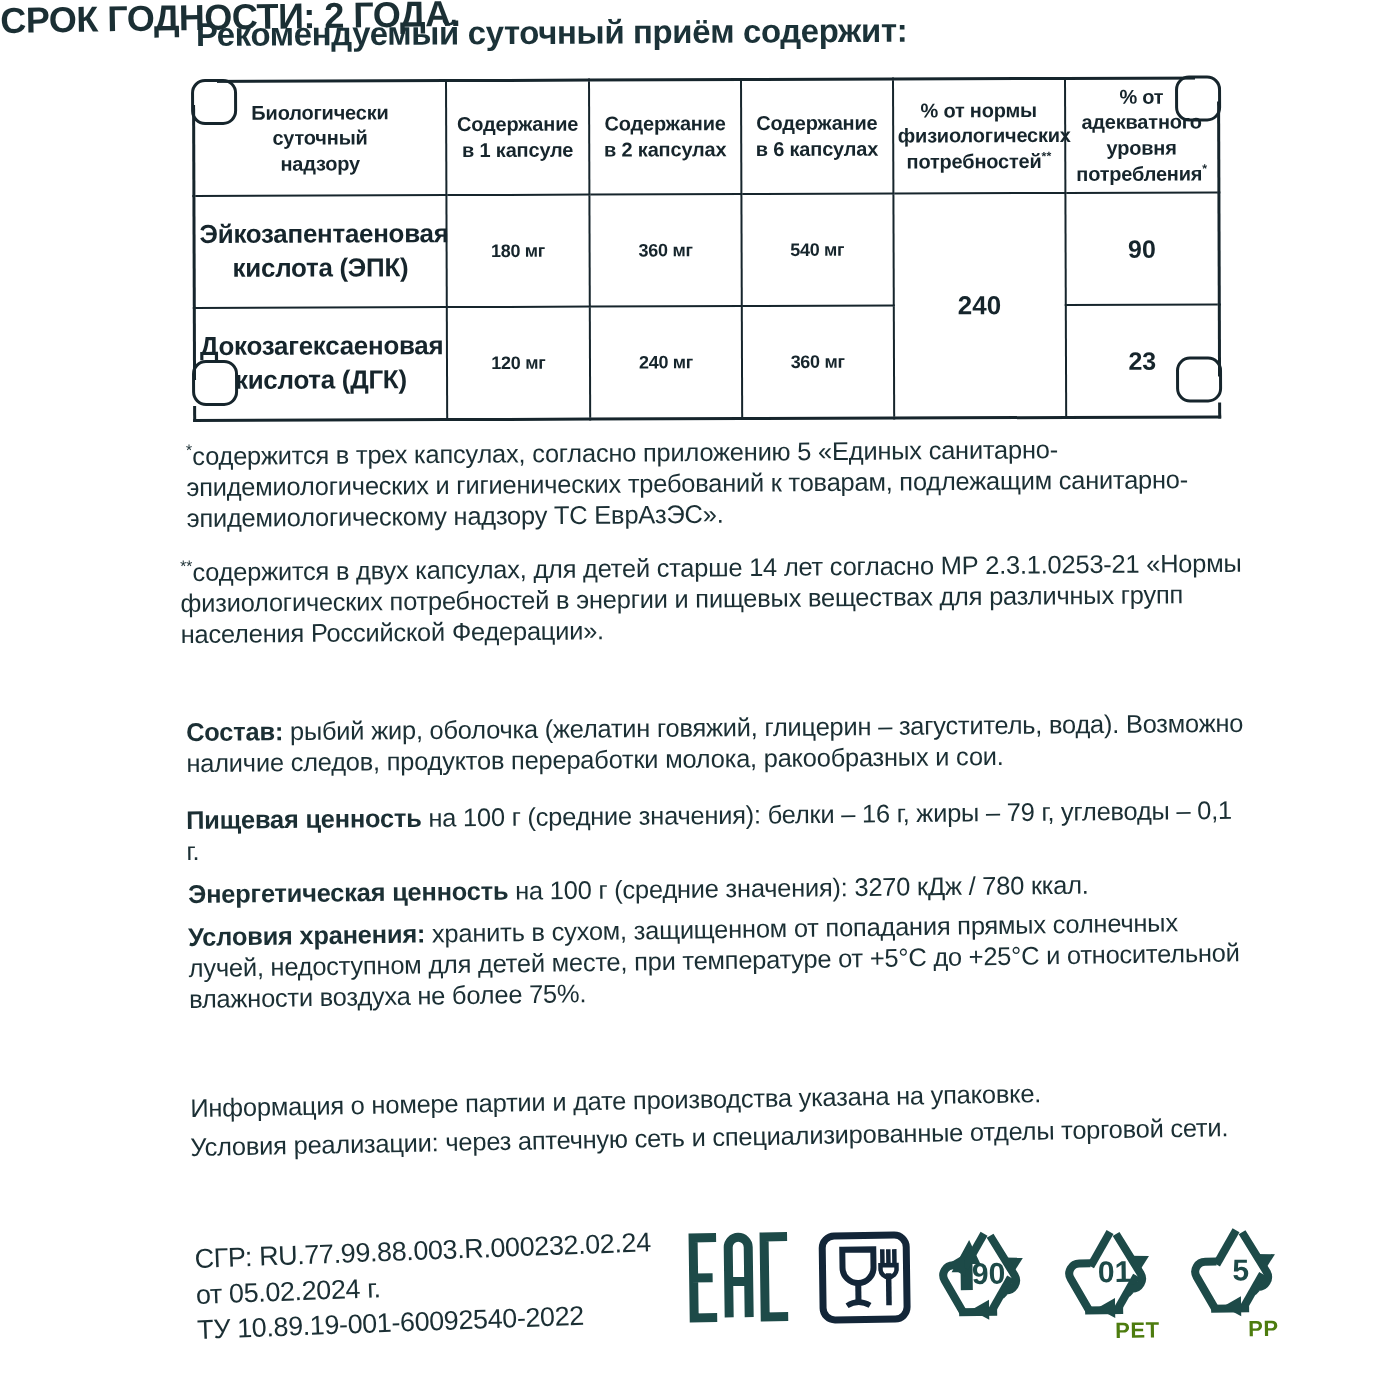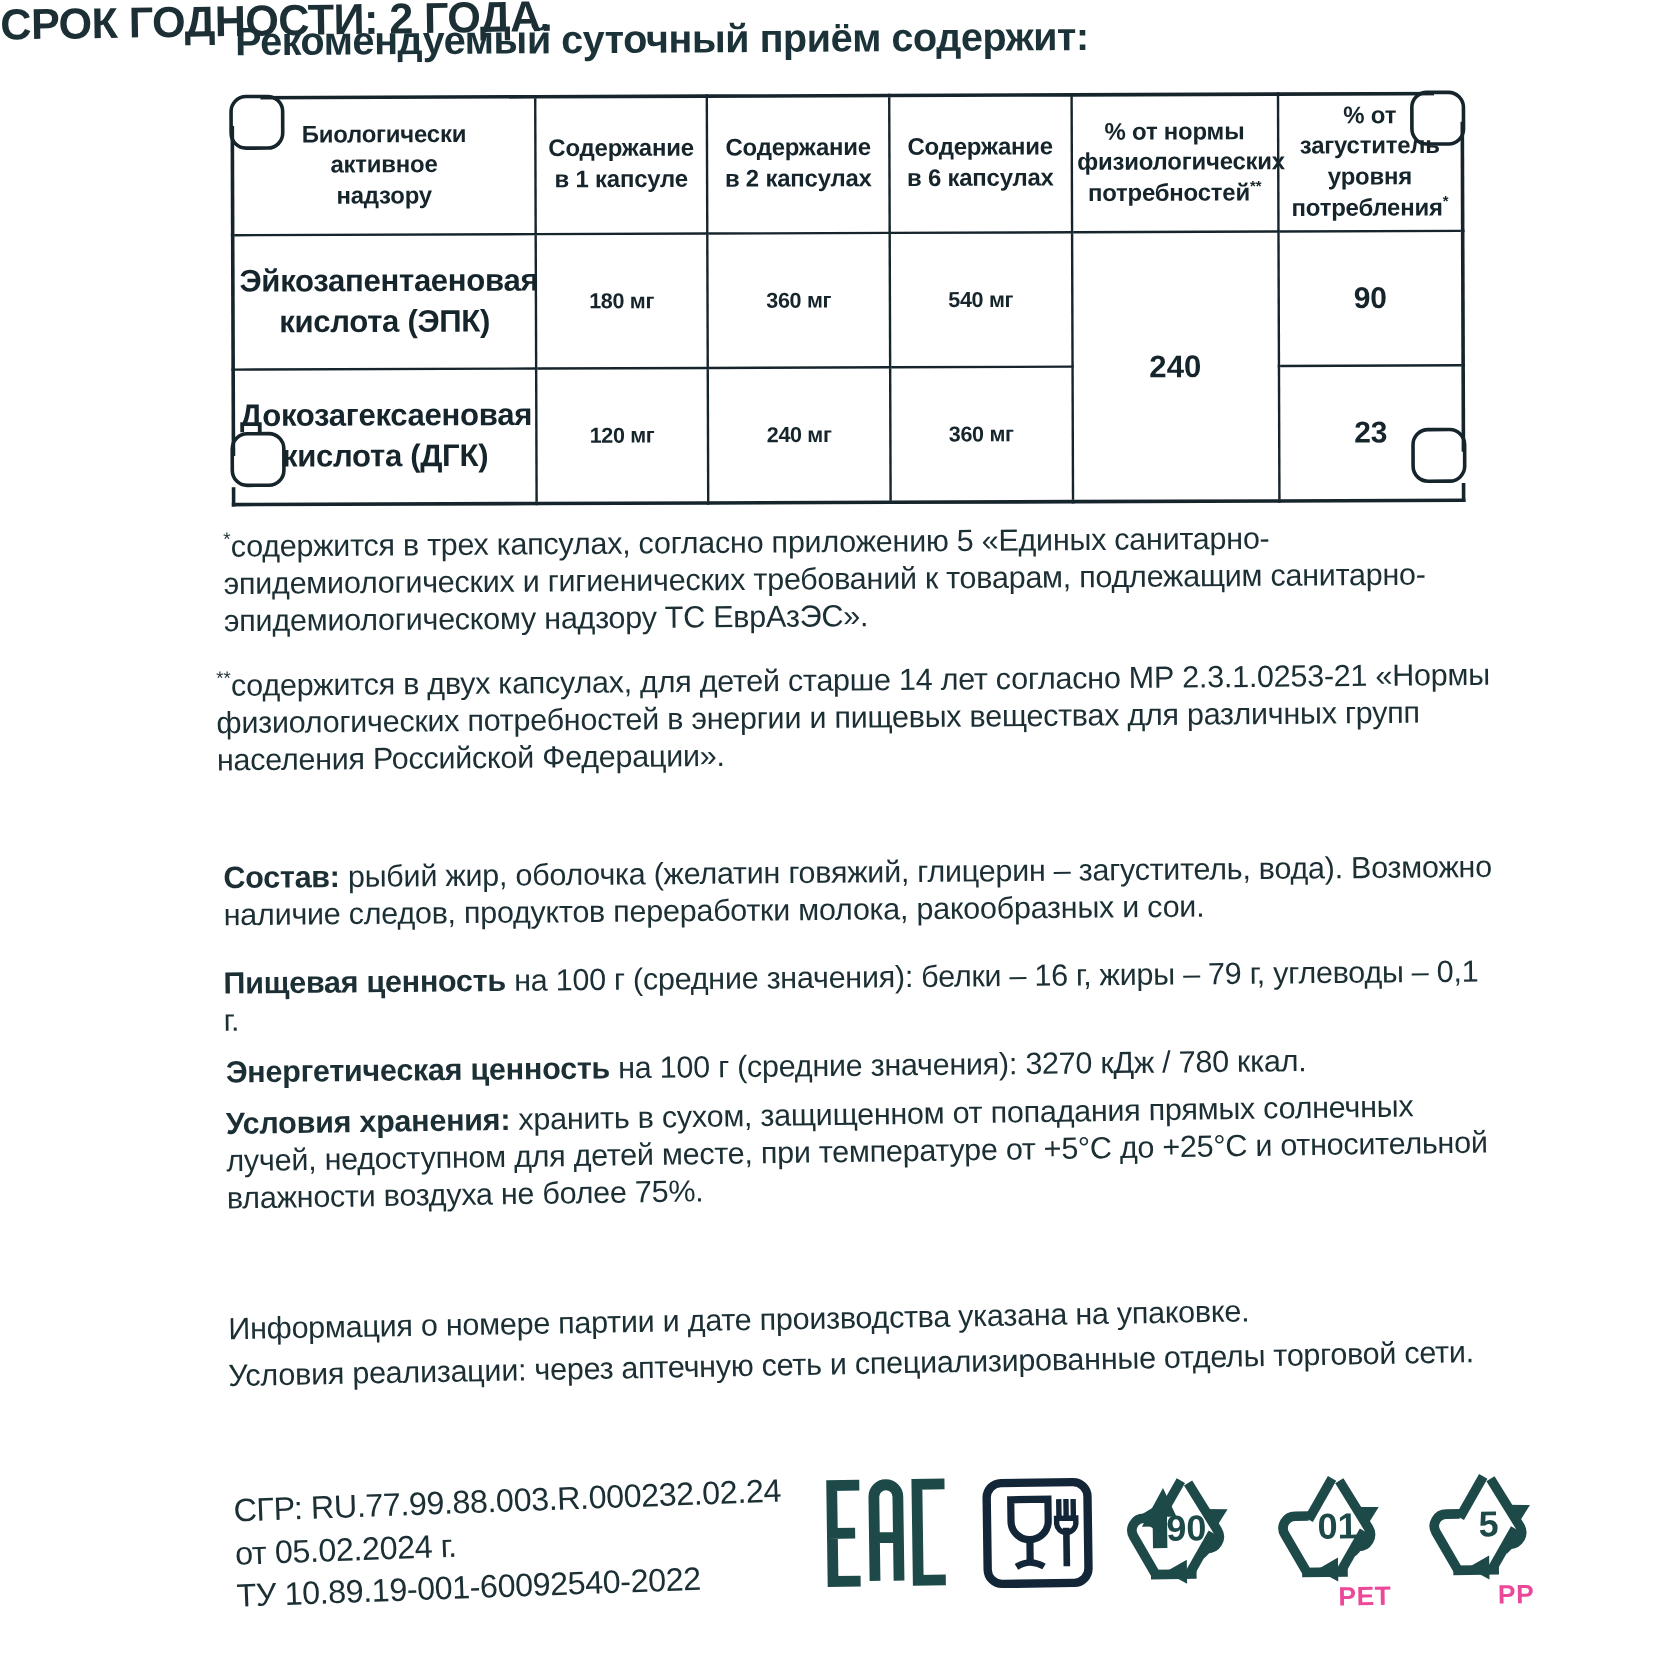--- a/index.html
+++ b/index.html
@@ -220,21 +220,21 @@
     transform-origin: left top;
   }
   .icon-box {
     display: flex;
     flex-direction: column;
     align-items: center;
   }
   .icon-caption {
     font-size: 22px;
     font-weight: bold;
-    color: #ec4899;
+    color: #4d7c0f;
     margin-top: -4px;
     letter-spacing: 0.5px;
     margin-left: 48px;
   }
   .eac-svg { display: block; }
 </style>
 </head>
 <body>
 
 <div class="title">Рекомендуемый суточный приём содержит:</div>
@@ -246,42 +246,42 @@
       <col style="width:14.0%">
       <col style="width:14.8%">
       <col style="width:14.8%">
       <col style="width:16.8%">
       <col style="width:15.0%">
     </colgroup>
     <tbody>
       <tr class="head">
         <td>
           <div>Биологически</div>
-          <div>активное</div>
+          <div>суточный</div>
           <div>надзору</div>
         </td>
         <td>
           <div>Содержание</div>
           <div>в 1 капсуле</div>
         </td>
         <td>
           <div>Содержание</div>
           <div>в 2 капсулах</div>
         </td>
         <td>
           <div>Содержание</div>
           <div>в 6 капсулах</div>
         </td>
         <td>
           <div>% от нормы</div>
           <div>физиологических</div>
           <div><span>потребностей</span><sup class="star">**</sup></div>
         </td>
         <td>
-          <div>% от загуститель</div>
+          <div>% от адекватного</div>
           <div>уровня</div>
           <div><span>потребления</span><sup class="star">*</sup></div>
         </td>
       </tr>
 
       <tr class="body">
         <td class="sub-name">
           <div>Эйкозапентаеновая</div>
           <div>кислота (ЭПК)</div>
         </td>

